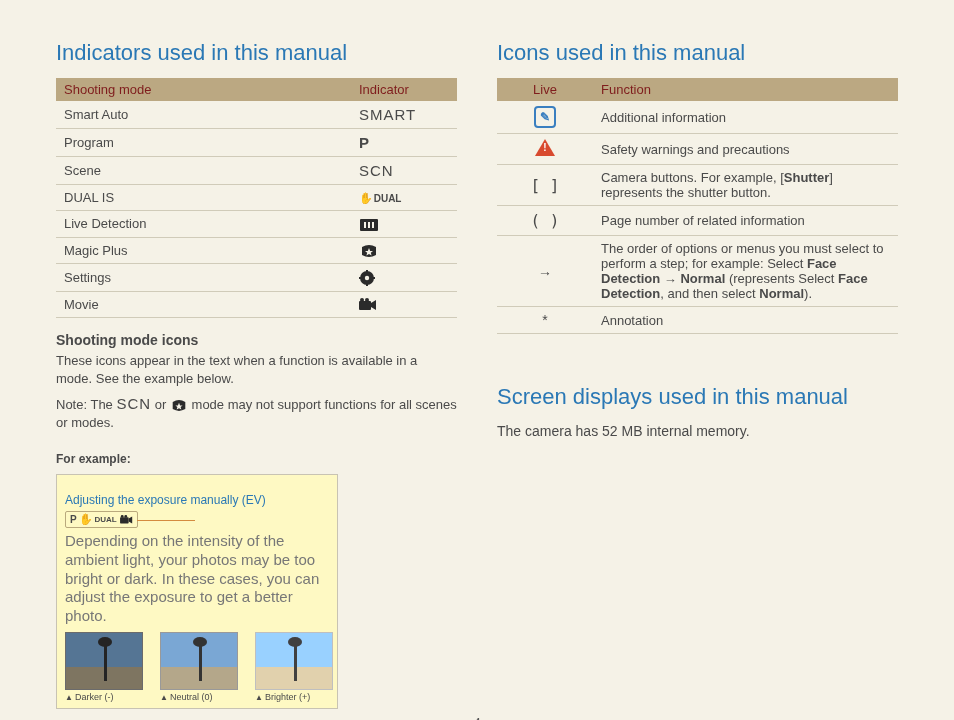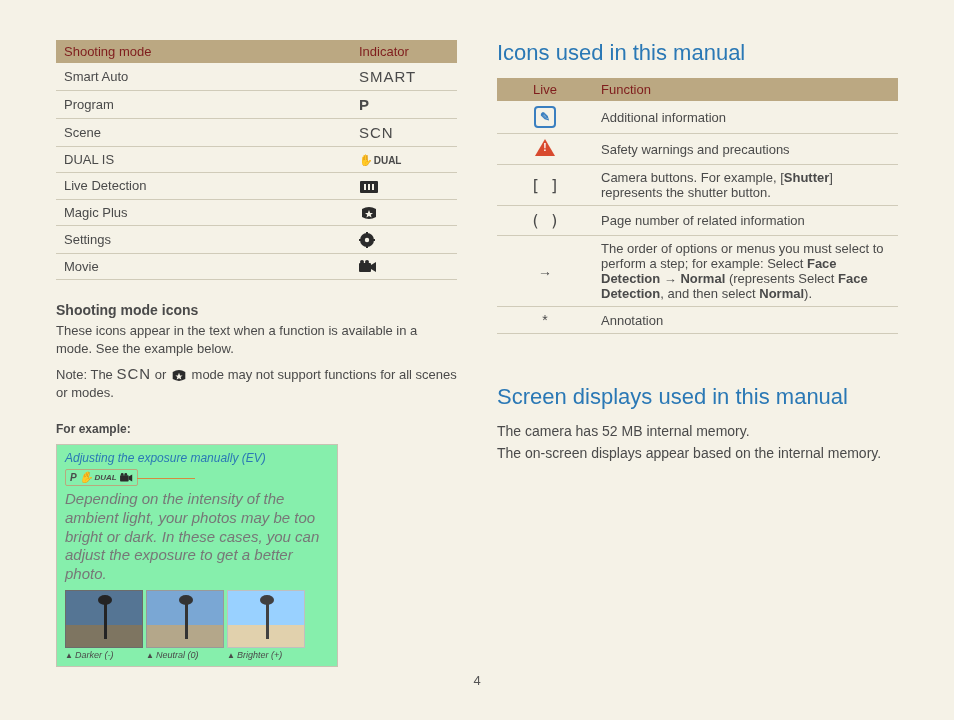--- a/index.html
+++ b/index.html
@@ -51,51 +51,50 @@
   .icon-col-1 { width: 80px; text-align: center; }
   .smart-label { font-family: Impact, 'Arial Black', sans-serif; letter-spacing:1px; font-size:15px;}
   .p-label { font-weight:bold; font-size:15px;}
   .scn-label { font-family: Impact, 'Arial Black', sans-serif; letter-spacing:1px; font-size:15px;}
   .dual-label { font-size:10px; font-weight:bold; display:inline-flex; align-items:center;}
   .dual-label .hand { font-size:11px; margin-right:1px;}
   .pano-icon, .magic-icon, .gear-icon, .movie-icon {
     display:inline-block;
     vertical-align:middle;
   }
-  .note-sec { margin-top: 22px; }
+  .note-sec { margin-top: 14px; }
   .note-sec .sub { font-weight: bold; margin-bottom: 4px; font-size:14px;}
   .note-sec p { margin: 0 0 4px 0; line-height:1.4; }
   .for-ex { font-weight: bold; margin-top: 20px; font-size:12px;}
   .ex-row { display:flex; margin-top:8px; gap:14px; align-items:flex-start;}
   .ex-box {
     border: 1px solid #c8c3b3;
-    background: #86efac;
+    background: #fef9c3;
     width: 264px;
-    padding: 6px 8px 6px 8px;
-    font-style: italic;
+    padding: 18px 8px 6px 8px;
   }
   .ex-title { color:#2a78b5; font-size:12px; margin-bottom:4px;}
   .ex-badge { 
     display:inline-flex; align-items:center; gap:3px;
     border: 1px solid #b9a97d;
     border-radius: 2px;
     padding: 1px 4px;
     font-size: 10px;
     margin-bottom: 4px;
     position: relative;
   }
   .ex-badge-line {
     position:absolute;
     right:-58px;
     top:50%;
     width:58px;
     border-top:1px solid #d48b3f;
   }
   .ex-desc { font-size:15px; line-height:1.25; color:#777; margin-bottom:6px;}
-  .thumbs { display:flex; gap:5px;}
+  .thumbs { display:flex; gap:19px;}
   .thumb { width:76px; }
   .thumb-img {
     width:76px; height:56px;
     background: linear-gradient(to bottom, #7aa7d4 0%, #7aa7d4 60%, #b4a78a 60%, #b4a78a 100%);
     position:relative;
     border:1px solid #999;
   }
   .thumb-img::after {
     content:'';
     position:absolute;
@@ -141,20 +140,21 @@
   .screen-sec p { margin:2px 0; font-size:14px; line-height:1.4;}
   .page-num { text-align:center; font-size:13px; color:#555; margin-top:6px;}
   .inline-gear{vertical-align:middle; display:inline-block;}
 </style>
 </head>
 <body>
 
 <div class="page">
 
   <div class="col">
+    <h2>Indicators used in this manual</h2>
     <table>
       <thead>
         <tr>
           <th>Shooting mode</th>
           <th class="ind-cell">Indicator</th>
         </tr>
       </thead>
       <tbody>
         <tr>
           <td>Smart Auto</td>
@@ -309,18 +309,17 @@
         <tr>
           <td class="icon-col-1"><span class="star-sym">*</span></td>
           <td>Annotation</td>
         </tr>
       </tbody>
     </table>
 
     <div class="screen-sec">
       <h2>Screen displays used in this manual</h2>
       <p>The camera has 52 MB internal memory.</p>
-      <p>The on-screen displays appear based on the internal memory.</p>
     </div>
   </div>
 </div>
 
 <div class="page-num">4</div>
 
 </body></html>

